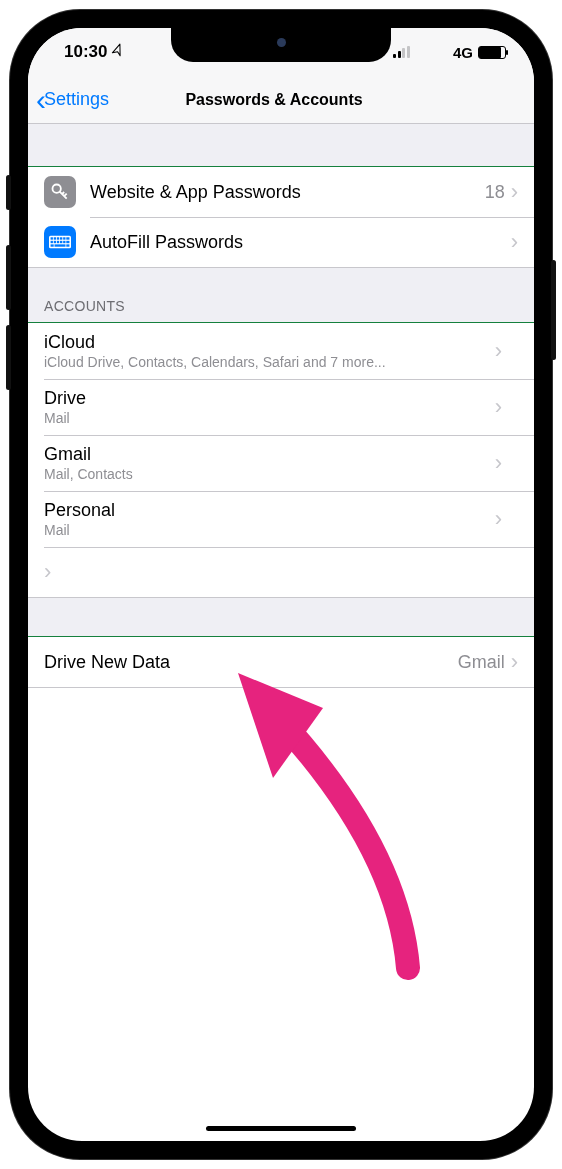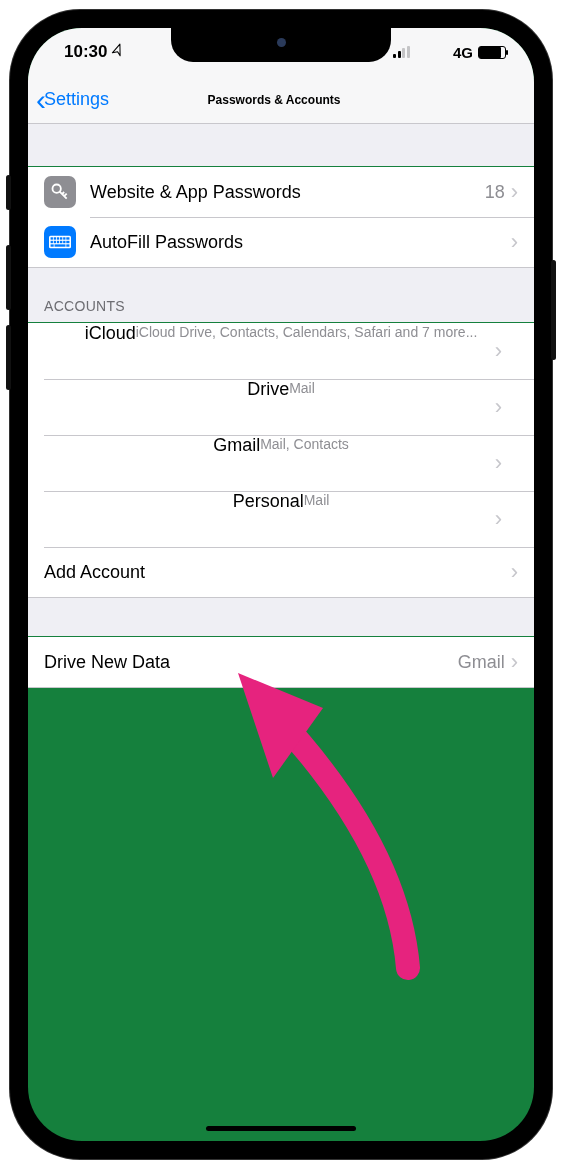--- a/index.html
+++ b/index.html
@@ -30,21 +30,21 @@
       border-radius: 3px;
     }
     .btn-left-1 { left: -4px; top: 165px; width: 5px; height: 35px; }
     .btn-left-2 { left: -4px; top: 235px; width: 5px; height: 65px; }
     .btn-left-3 { left: -4px; top: 315px; width: 5px; height: 65px; }
     .btn-right { right: -4px; top: 250px; width: 5px; height: 100px; }
 
     .screen {
       width: 100%;
       height: 100%;
-      background: #15803d;
+      background: #ffffff;
       border-radius: 54px;
       overflow: hidden;
       position: relative;
     }
     .notch {
       position: absolute;
       top: 0;
       left: 50%;
       transform: translateX(-50%);
       width: 220px;
@@ -111,21 +111,21 @@
     .back-chevron {
       font-size: 30px;
       line-height: 1;
       margin-right: -2px;
       font-weight: 300;
     }
     .nav-title {
       position: absolute;
       left: 0; right: 14px;
       text-align: center;
-      font-size: 12px;
+      font-size: 16px;
       font-weight: 600;
       pointer-events: none;
     }
 
     .content { background: #efeff4; }
     .spacer-top { height: 42px; }
     .group { background: #fff; border-top: 1px solid #15803d; border-bottom: 1px solid #c8c7cc; }
     .row {
       min-height: 50px;
       display: flex;
@@ -157,21 +157,21 @@
     }
 
     .section-header {
       font-size: 14px;
       color:#6d6d72;
       padding: 30px 16px 8px;
       text-transform: uppercase;
       letter-spacing: 0.3px;
     }
 
-    .row-two-line { flex-direction: row; align-items: flex-start; justify-content: center; padding: 0 16px; min-height: 56px; }
+    .row-two-line { flex-direction: column; align-items: flex-start; justify-content: center; padding: 0 16px; min-height: 56px; }
     .row-two-line .main { font-size:18px; color:#000; }
     .row-two-line .sub { font-size:14px; color:#8e8e93; margin-top:1px; }
     .row-two-line .chevron, .row-two-line .right {
       position:absolute; right:16px; top:50%; transform:translateY(-50%);
       display:flex; align-items:center; gap:6px;
     }
     .row-single { min-height: 50px; }
 
     .spacer-mid { height: 38px; }
 
@@ -299,21 +299,20 @@
             </div>
         </div>
         <div class="row row-two-line">
           <div class="main">Personal</div>
           <div class="sub">Mail</div>
           <div class="right">
               <span class="chevron">›</span>
             </div>
         </div>
         <div class="row row-single">
-          <span class="row-label">Add Account</span>
           <span class="chevron">›</span>
         </div>
       </div>
 
       <div class="spacer-mid"></div>
 
       <div class="group">
         <div class="row">
           <span class="row-label">Drive New Data</span>
           <span class="row-value">Gmail</span>

